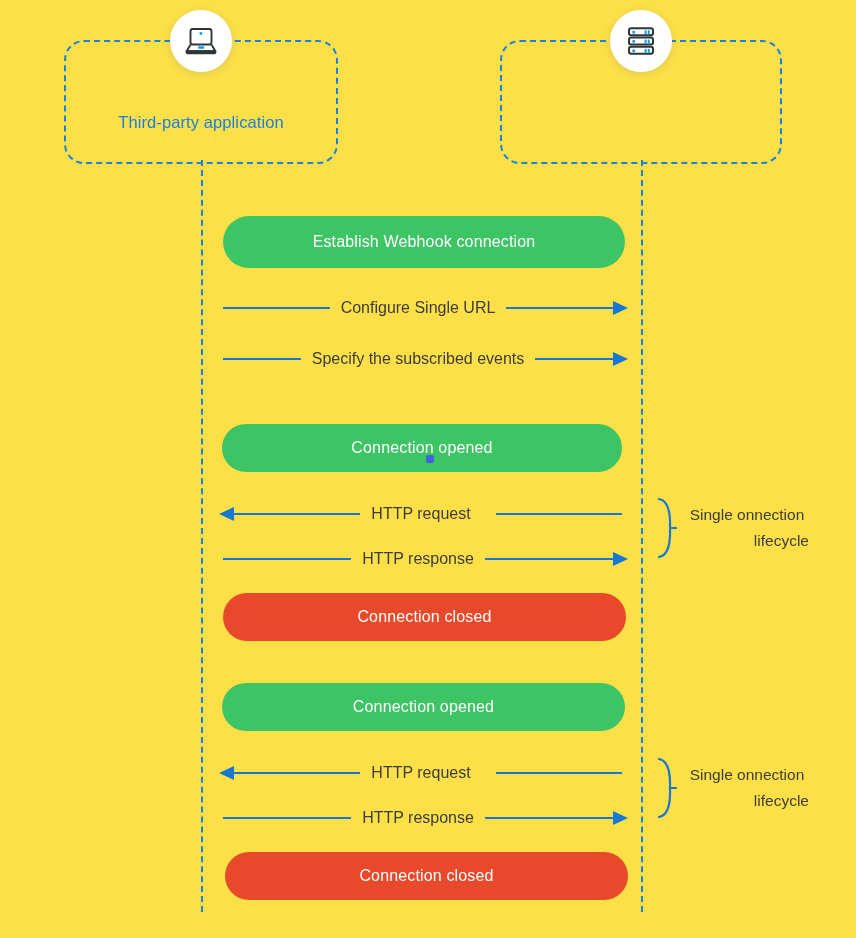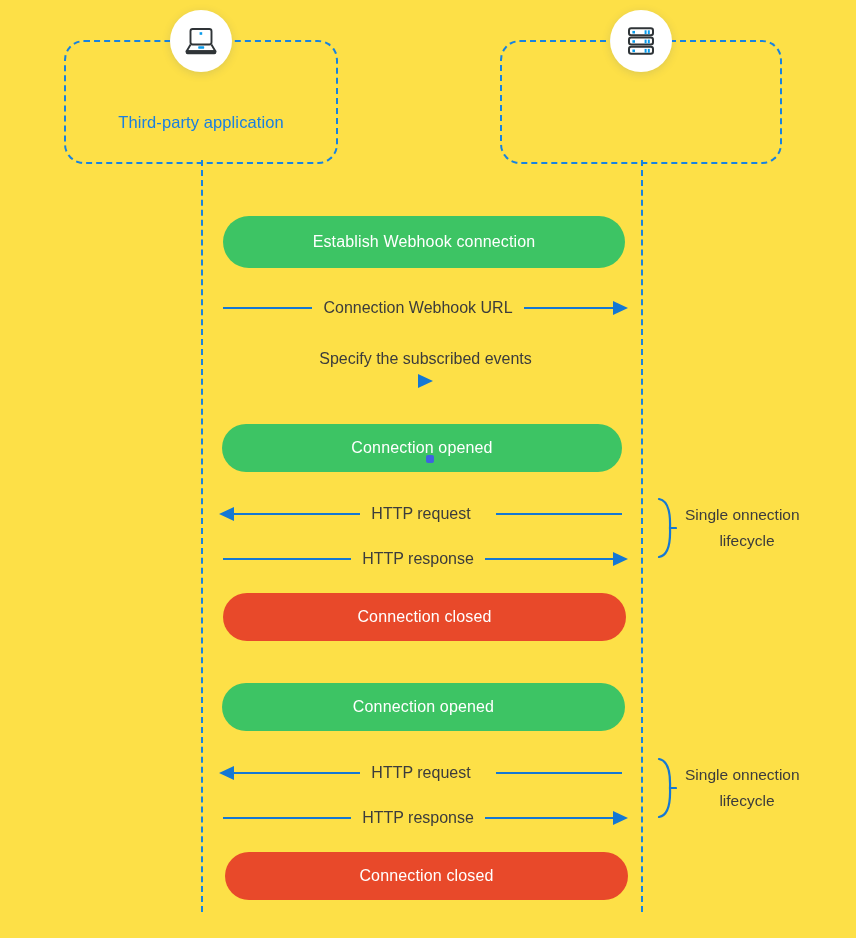--- a/index.html
+++ b/index.html
@@ -128,22 +128,22 @@
     align-items: center;
   }
   .brace-svg { display: block; }
   .brace-text {
     margin-left: 8px;
     color: #3c3c3c;
     font-size: 15.5px;
     line-height: 26px;
     width: 124px;
   }
-  .brace-text .l1 { display: block; text-align: left; }
-  .brace-text .l2 { display: block; text-align: center; }
+  .brace-text .l1 { display: block; text-align: center; }
+  .brace-text .l2 { display: block; text-align: right; }
 
   
   .cursor-dot {
     position: absolute;
     width: 8px;
     height: 8px;
     border-radius: 2px;
     background: #3f63e0;
   }
 </style>
@@ -186,26 +186,26 @@
       <rect x="22.8" y="23.9" width="2" height="3.8" fill="#0a9bea"></rect>
     </svg>
   </div>
 
   <div class="pill green" style="left:223px; top:216px; width:402px; height:52px;">
     <span>Establish Webhook connection</span>
   </div>
 
   <div class="arrow-row" style="left:223px; top:293px; width:405px;">
     <span class="seg"></span>
-    <span class="arrow-label">Connection Webhook URL</span>
-    <span class="seg"></span>
-    <span class="head right"></span>
-  </div>
-
-  <div class="arrow-row" style="left:223px; top:344px; width:405px;flex-direction:column;">
+    <span class="arrow-label">Configure Single URL</span>
+    <span class="seg"></span>
+    <span class="head right"></span>
+  </div>
+
+  <div class="arrow-row" style="left:223px; top:344px; width:405px;">
     <span class="seg"></span>
     <span class="arrow-label">Specify the subscribed events</span>
     <span class="seg"></span>
     <span class="head right"></span>
   </div>
 
   <div class="pill green" style="left:222px; top:424px; width:400px; height:48px;">
     <span>Connection opened</span>
   </div>
   <div class="cursor-dot" style="left:426px; top:455px;"></div>

